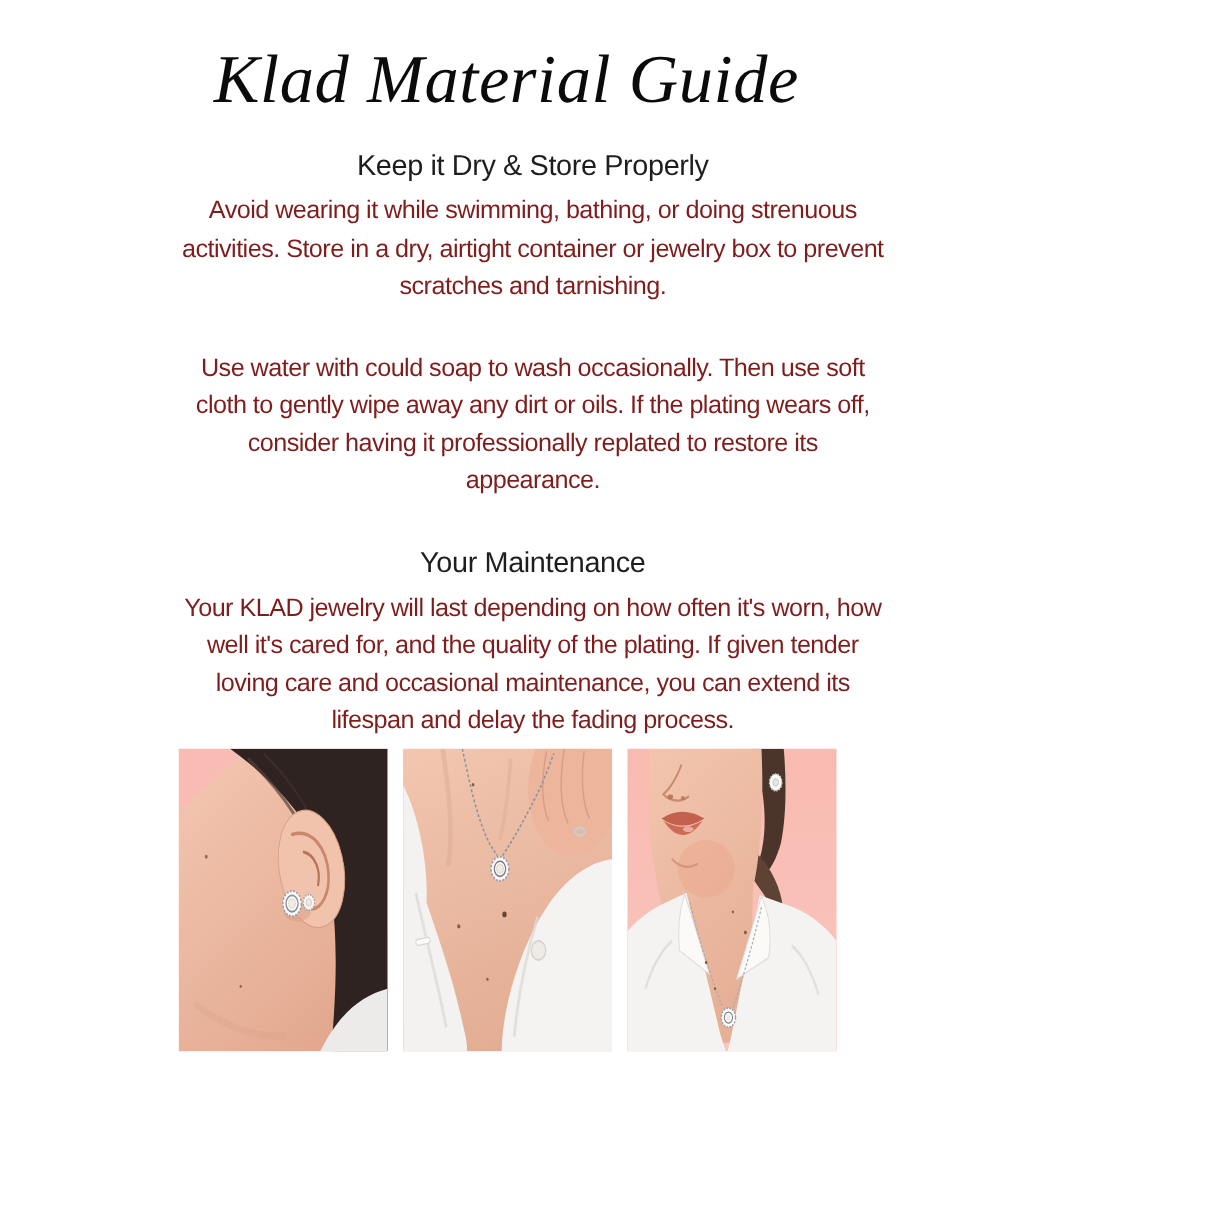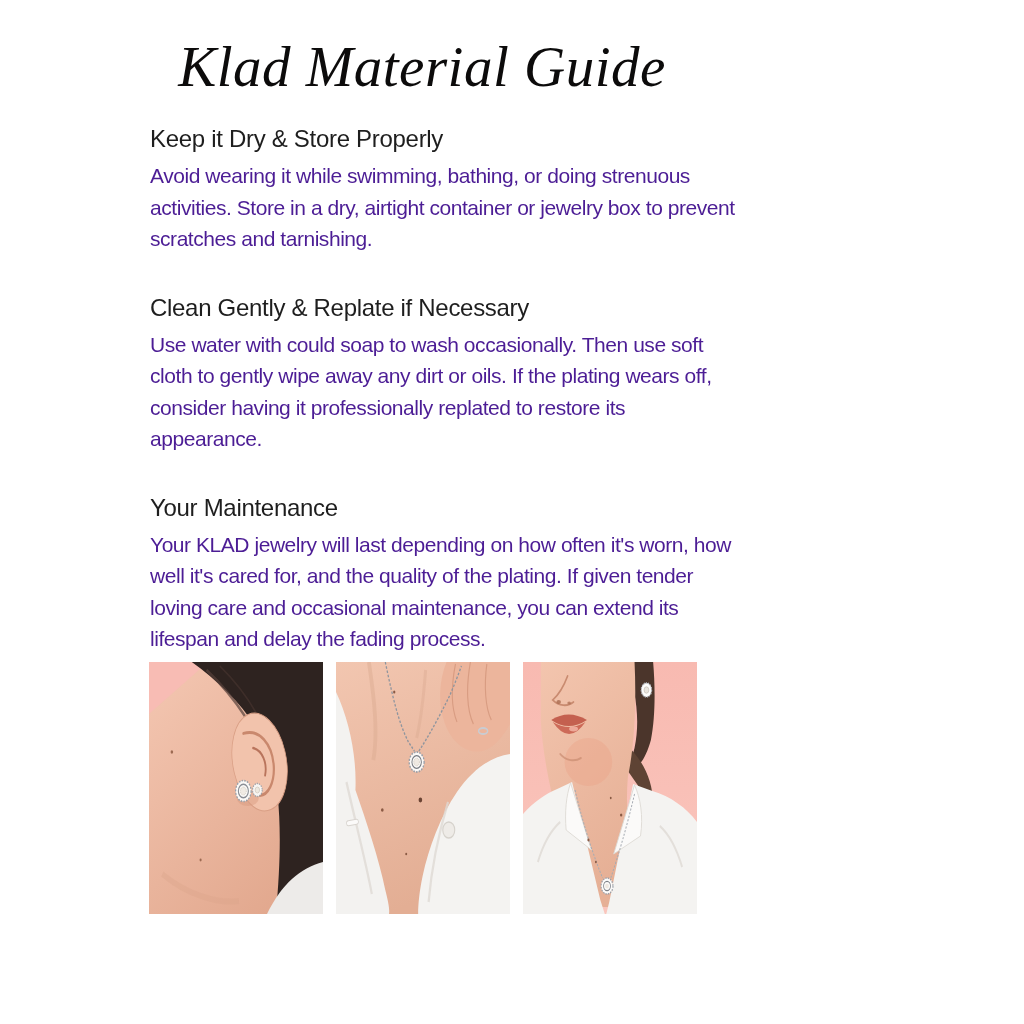--- a/index.html
+++ b/index.html
@@ -5,29 +5,29 @@
   html,body{margin:0;padding:0;background:#ffffff;}
   .canvas{
     width:844px;height:1024px;position:relative;background:#ffffff;
     overflow:hidden;font-family:"Liberation Sans",sans-serif;color:#232323;
   }
   .page-title{
     font-family:"Liberation Serif",serif;font-style:italic;font-weight:400;
     font-size:57px;line-height:66px;text-align:center;color:#0c0b0b;
     margin:34px 0 22px 0;letter-spacing:0.5px;
   }
-  .sections{margin:0 106px 0 150px;}
+  .sections{margin:0 106px 0 150px;text-align:center;}
   .care-section{margin:0 0 36px 0;}
   .care-section:last-child{margin-bottom:0;}
   .section-heading{
     font-size:24px;line-height:34px;font-weight:400;color:#1e1e1e;
     margin:0 0 4px 0;letter-spacing:-0.3px;
   }
   .section-body{
-    font-size:21px;line-height:31.5px;color:#4c1d95;margin:0;
+    font-size:21px;line-height:31.5px;color:#7f1d1d;margin:0;
     letter-spacing:-0.45px;max-width:732px;
   }
   .photo-strip{
     display:flex;gap:13px;margin:7px 147px 0 149px;height:252px;
   }
   .photo{flex:1;min-width:0;background:#f8bcb4;}
   .photo svg{display:block;width:100%;height:100%;}
 </style>
 </head>
 <body>
@@ -40,21 +40,20 @@
 
     <section class="care-section">
       <h2 class="section-heading">Keep it Dry &amp; Store Properly</h2>
       <p class="section-body">Avoid wearing it while swimming, bathing, or doing strenuous activities. Store in a dry, airtight container or jewelry box to prevent scratches and tarnishing.</p>
     </section>
 
     <section class="care-section">
     </section>
 
     <section class="care-section">
-      <h2 class="section-heading">Clean Gently &amp; Replate if Necessary</h2>
       <p class="section-body">Use water with could soap to wash occasionally. Then use soft cloth to gently wipe away any dirt or oils. If the plating wears off, consider having it professionally replated to restore its appearance.</p>
     </section>
 
     <section class="care-section">
       <h2 class="section-heading">Your Maintenance</h2>
       <p class="section-body">Your KLAD jewelry will last depending on how often it's worn, how well it's cared for, and the quality of the plating. If given tender loving care and occasional maintenance, you can extend its lifespan and delay the fading process.</p>
     </section>
 
   </div>
 

